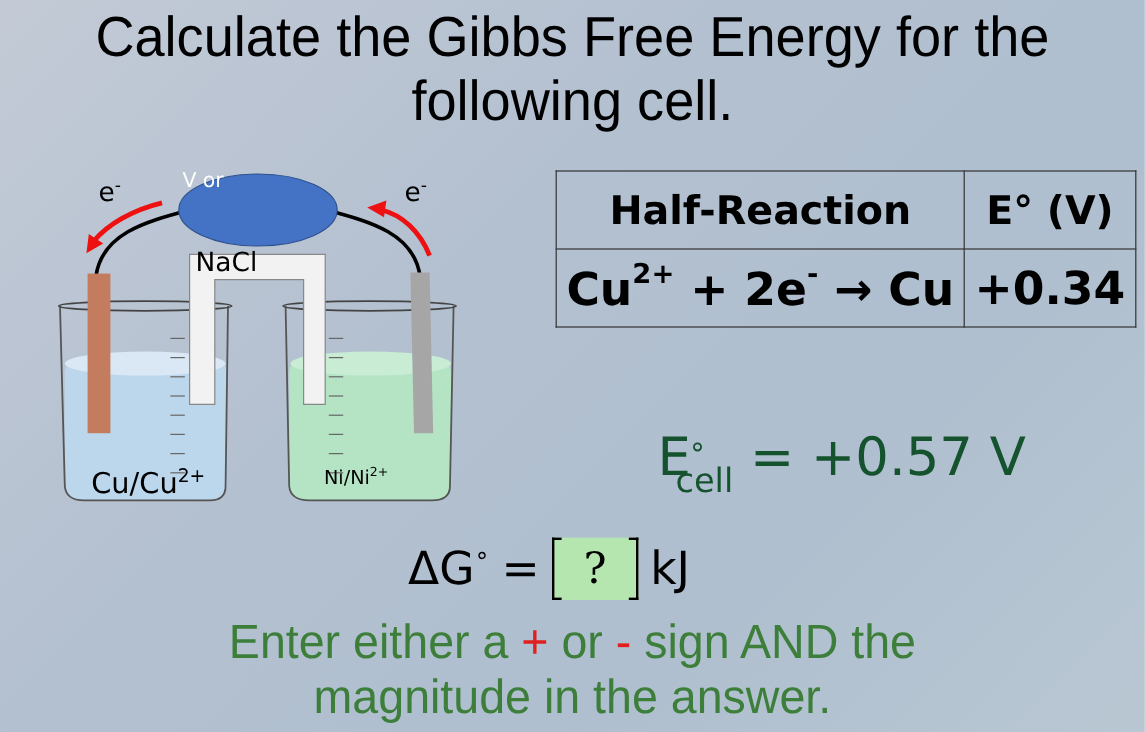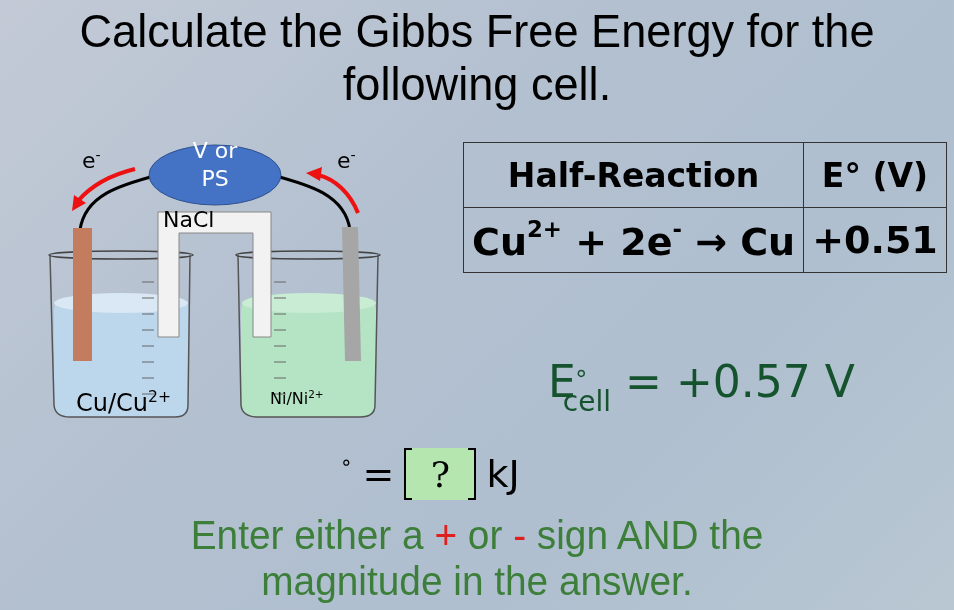--- a/index.html
+++ b/index.html
@@ -12,22 +12,22 @@
       position: absolute; left: 0; top: 4px; width: 954px;
       text-align: center; font-size: 47px; line-height: 53px; color: #000;
       font-family: "Liberation Sans", sans-serif;
       transform: scaleX(0.96);
     }
     .diagram { position: absolute; left: 30px; top: 135px; width: 370px; height: 300px; }
     .diagram svg { position: absolute; left: 0; top: 0; }
     .lbl { position: absolute; font-family: "DejaVu Sans", sans-serif; color: #000; }
     .lbl sup { font-size: 0.65em; }
     .meter-label {
-      position: absolute; left: 122px; top: 2px; width: 126px; text-align: center;
-      color: #fff; font-size: 22px; line-height: 28px; font-family: "DejaVu Sans", sans-serif;
+      position: absolute; left: 122px; top: 2px; width: 126px; 
+      color: #fff; font-size: 17px; line-height: 28px; font-family: "DejaVu Sans", sans-serif;
     }
     table.half {
       position: absolute; left: 463px; top: 142px; border-collapse: collapse;
       font-family: "DejaVu Sans", sans-serif; color: #000;
     }
     table.half td, table.half th {
       border: 1.5px solid #333; padding: 0 8px; height: 64px; text-align: center;
       font-size: 38px; font-weight: bold; white-space: nowrap;
     }
     table.half th { font-weight: bold; font-size: 33px; }
@@ -116,47 +116,47 @@
 
     <rect x="43" y="93" width="19" height="133" fill="#c47c5e"></rect>
     <polygon points="312,92 328,92 331,226 315,226" fill="#a6a6a6"></polygon>
 
     <path d="M 128 77 L 241 77 L 241 202 L 223 202 L 223 98 L 149 98 L 149 202 L 128 202 Z" fill="#f2f2f2" stroke="#888" stroke-width="1"></path>
 
     <ellipse cx="185" cy="40" rx="66" ry="30" fill="#4472c4" stroke="#2f528f" stroke-width="1"></ellipse>
   </svg>
   <div class="meter-label">
     <div>V or</div>
-    <div>PS</div>
   </div>
   <div class="lbl" style="left:133px; top:72px; font-size:22px;text-align:right;">NaCl</div>
   <div class="lbl" style="left:52px; top:12px; font-size:22px;"><span>e</span><sup>-</sup></div>
   <div class="lbl" style="left:307px; top:12px; font-size:22px;"><span>e</span><sup>-</sup></div>
   <div class="lbl" style="left:46px; top:253px; font-size:24px;"><span>Cu/Cu</span><sup>2+</sup></div>
   <div class="lbl" style="left:240px; top:253px; font-size:16px;"><span>Ni/Ni</span><sup>2+</sup></div>
 </div>
 
 <table class="half">
   <tbody>
       <tr>
     <th class="col1">Half-Reaction</th>
     <th class="col2">E° (V)</th>
   </tr>
   <tr>
     <td><span>Cu</span><sup>2+</sup><span> + 2e</span><sup>-</sup><span> → </span><span>Cu</span></td>
-    <td>+0.51</td>
+    <td>+0.34</td>
   </tr>
 </tbody>
   </table>
 
 <div class="ecell">
   <span>E</span><span class="deg">∘</span><span class="sub">cell</span><span> = </span><span>+0.57 V</span>
 </div>
 
 <div class="dg">
+  <span>ΔG</span>
     <span class="deg">∘</span>
     <span>=</span>
   <span class="answer-box">
       <span class="tl"></span>
       <span class="tr"></span>
       <span class="bl"></span>
       <span class="br"></span>
       <span>?</span>
     </span>
   <span>kJ</span>

